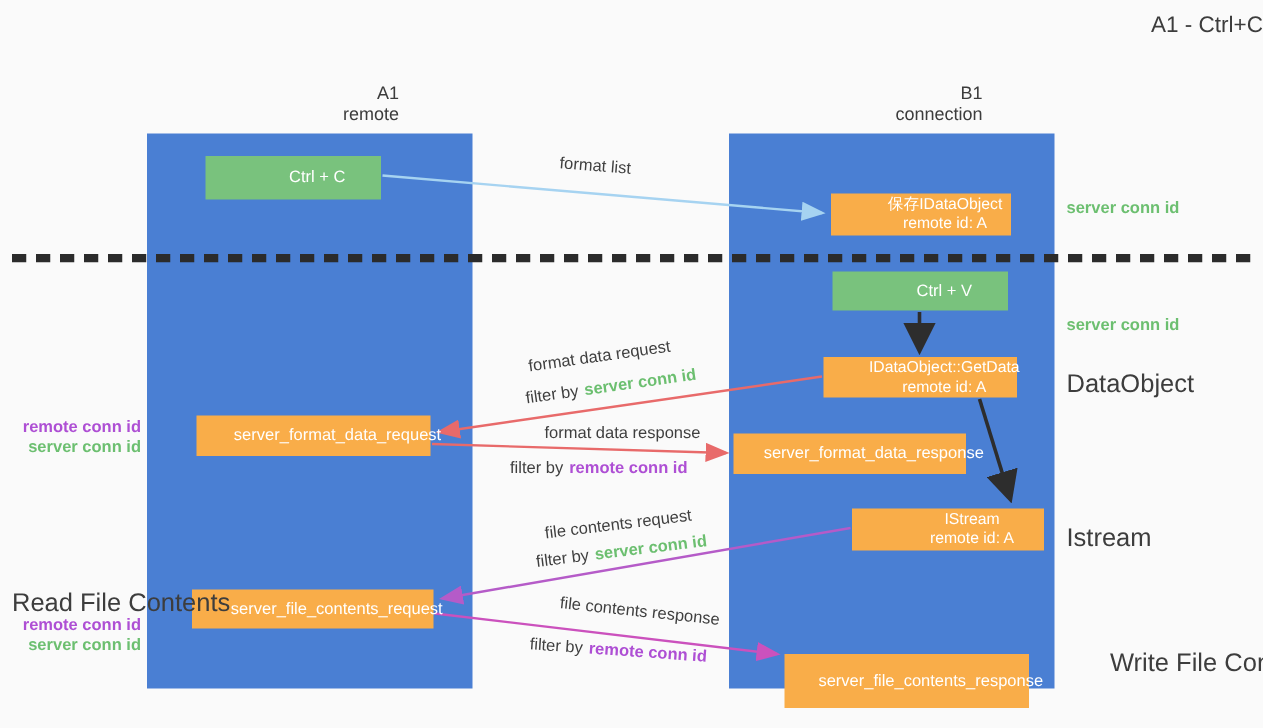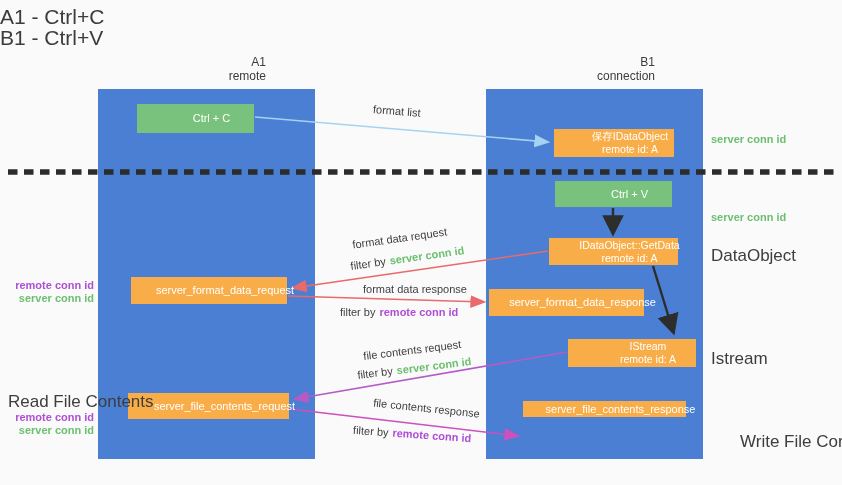--- a/index.html
+++ b/index.html
@@ -2,21 +2,21 @@
 <html><head>
 <meta charset="utf-8">
 <style>
   html,body{margin:0;padding:0;background:#fafafa;}
   #canvas{
     position:relative;width:842px;height:485px;background:#fafafa;
     font-family:"Liberation Sans",sans-serif;color:#3d3d3d;overflow:hidden;
   }
   .abs{position:absolute;}
   
-  .title{top:6px;left:0;width:100%;text-align:left;font-size:21px;line-height:21px;color:#3c3c3c;}
+  .title{top:6px;left:0;width:100%;text-align:right;font-size:15px;line-height:21px;color:#3c3c3c;}
   
   .lane-head{width:120px;text-align:right;font-size:12px;line-height:14px;color:#3c3c3c;}
   
   .lane{background:#4a7fd3;width:217px;height:370px;top:89px;}
   
   .node{
     display:flex;flex-direction:column;align-items:center;justify-content:center;
     color:#fff;font-size:11px;line-height:13px;text-align:center;white-space:nowrap;
     box-sizing:border-box;
   }
@@ -35,21 +35,20 @@
   .ralign{text-align:right;width:88px;}
   svg{position:absolute;top:0;left:0;pointer-events:none;}
 </style>
 </head>
 <body>
 
 <div id="canvas">
 
   <div class="abs title">
     <div>A1 - Ctrl+C</div>
-    <div>B1 - Ctrl+V</div>
   </div>
 
   <div class="abs lane-head" style="left:146px;top:55px;">
     <div>A1</div>
     <div>remote</div>
   </div>
   <div class="abs lane-head" style="left:535px;top:55px;">
     <div>B1</div>
     <div>connection</div>
   </div>
@@ -121,21 +120,21 @@
 
   <div class="abs node orange" style="left:568px;top:339px;width:128px;height:28px;font-size:10.5px;">
     <span>IStream</span>
     <span>remote id: A</span>
   </div>
 
   <div class="abs node orange" style="left:128px;top:393px;width:161px;height:26px;">
     <span>server_file_contents_request</span>
   </div>
 
-  <div class="abs node orange" style="left:523px;top:401px;width:163px;height:16px;">
+  <div class="abs node orange" style="left:523px;top:436px;width:163px;height:36px;">
     <span>server_file_contents_response</span>
   </div>
 
   <div class="abs elabel" style="left:373px;top:105px;transform:rotate(4.5deg);">
     <span>format list</span>
   </div>
 
   <div class="abs elabel" style="left:352px;top:232px;transform:rotate(-8deg);">
     <span>format data request</span>
   </div>

